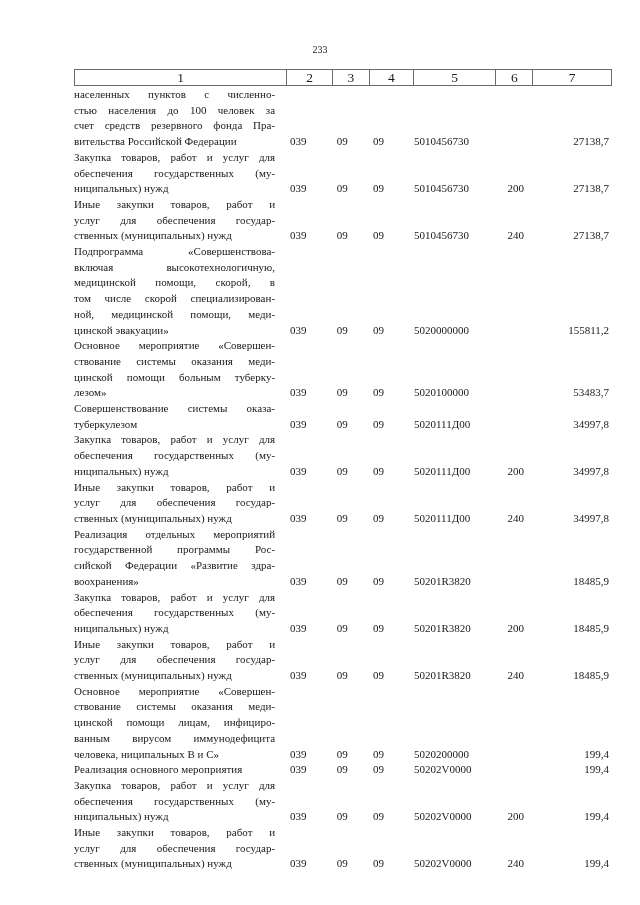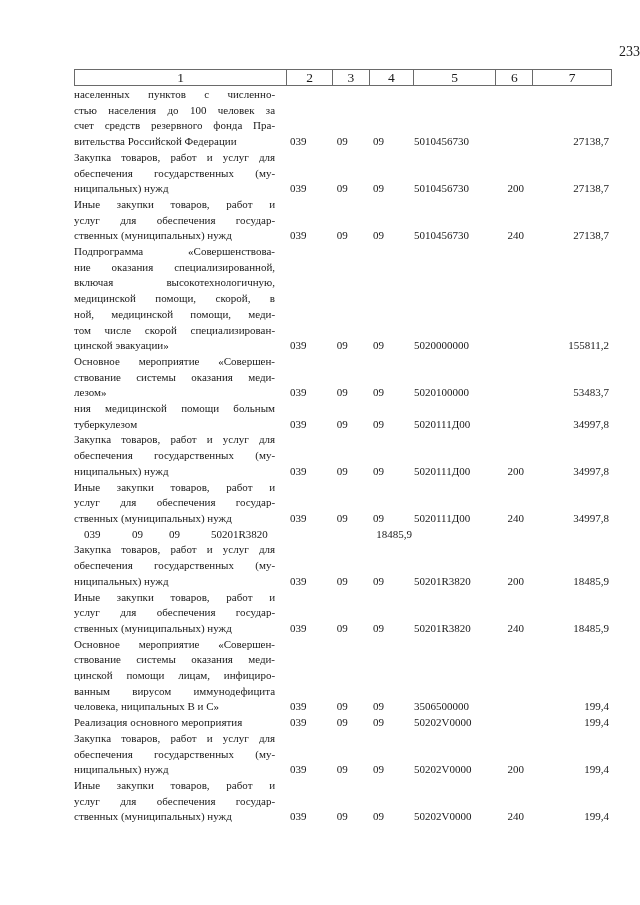--- a/index.html
+++ b/index.html
@@ -1,19 +1,19 @@
 <!DOCTYPE html>
 <html><head>
 <meta charset="utf-8">
 <style>
   html, body { margin: 0; padding: 0; background: #ffffff; }
   body { width: 640px; height: 905px; position: relative; overflow: hidden;
          font-family: "Liberation Serif", "DejaVu Serif", serif; color: #1a1a1a; }
-  .page-number { position: absolute; top: 44px; left: 0; width: 640px; text-align: right;
-                 font-size: 14px; }
+  .page-number { position: absolute; top: 44px; left: 0; width: 640px; text-align: center;
+                 font-size: 10px; }
   .header-table { position: absolute; top: 69px; left: 74px; width: 538px; height: 17px;
                   border: 1px solid #6a6a6a; box-sizing: border-box; display: flex; }
   .hcell { box-sizing: border-box; border-right: 1px solid #6a6a6a; text-align: center;
            font-size: 13.5px; line-height: 15px; }
   .hcell:last-child { border-right: none; }
   .c1 { width: 213px; } .c2 { width: 46px; } .c3 { width: 37px; } .c4 { width: 44px; }
   .c5 { width: 83px; } .c6 { width: 37px; } .c7 { width: 78px; }
   .rows { position: absolute; top: 87px; left: 74px; width: 538px; }
   .row { display: flex; align-items: flex-end; font-size: 11px; line-height: 15.7px; }
   .row .d { width: 208px; text-align: justify; text-align-last: left; padding-right: 5px;
@@ -80,50 +80,50 @@
       <div class="n n2">039</div>
       <div class="n n3">09</div>
       <div class="n n4">09</div>
       <div class="n n5">5010456730</div>
       <div class="n n6">240</div>
       <div class="n n7">27138,7</div>
     </div>
     <div class="row">
       <div class="d">
         <span class="line">Подпрограмма «Совершенствова-</span>
-        <span class="line">ние оказания специализированной,</span>
         <span class="line">включая высокотехнологичную,</span>
         <span class="line">медицинской помощи, скорой, в</span>
+        <span class="line">том числе скорой специализирован-</span>
         <span class="line">ной, медицинской помощи, меди-</span>
-        <span class="line">том числе скорой специализирован-</span>
         <span class="line last">цинской эвакуации»</span>
       </div>
       <div class="n n2">039</div>
       <div class="n n3">09</div>
       <div class="n n4">09</div>
       <div class="n n5">5020000000</div>
       <div class="n n6"></div>
       <div class="n n7">155811,2</div>
     </div>
     <div class="row">
       <div class="d">
         <span class="line">Основное мероприятие «Совершен-</span>
         <span class="line">ствование системы оказания меди-</span>
+        <span class="line">цинской помощи больным туберку-</span>
         <span class="line last">лезом»</span>
       </div>
       <div class="n n2">039</div>
       <div class="n n3">09</div>
       <div class="n n4">09</div>
       <div class="n n5">5020100000</div>
       <div class="n n6"></div>
       <div class="n n7">53483,7</div>
     </div>
     <div class="row">
       <div class="d">
-        <span class="line">ния медицинской помощи больным</span>
+        <span class="line">Совершенствование системы оказа-</span>
         <span class="line last">туберкулезом</span>
       </div>
       <div class="n n2">039</div>
       <div class="n n3">09</div>
       <div class="n n4">09</div>
       <div class="n n5">5020111Д00</div>
       <div class="n n6"></div>
       <div class="n n7">34997,8</div>
     </div>
     <div class="row">
@@ -146,20 +146,26 @@
         <span class="line last">ственных (муниципальных) нужд</span>
       </div>
       <div class="n n2">039</div>
       <div class="n n3">09</div>
       <div class="n n4">09</div>
       <div class="n n5">5020111Д00</div>
       <div class="n n6">240</div>
       <div class="n n7">34997,8</div>
     </div>
     <div class="row">
+      <div class="d">
+        <span class="line">Реализация отдельных мероприятий</span>
+        <span class="line">государственной программы Рос-</span>
+        <span class="line">сийской Федерации «Развитие здра-</span>
+        <span class="line last">воохранения»</span>
+      </div>
       <div class="n n2">039</div>
       <div class="n n3">09</div>
       <div class="n n4">09</div>
       <div class="n n5">50201R3820</div>
       <div class="n n6"></div>
       <div class="n n7">18485,9</div>
     </div>
     <div class="row">
       <div class="d">
         <span class="line">Закупка товаров, работ и услуг для</span>
@@ -190,21 +196,21 @@
       <div class="d">
         <span class="line">Основное мероприятие «Совершен-</span>
         <span class="line">ствование системы оказания меди-</span>
         <span class="line">цинской помощи лицам, инфициро-</span>
         <span class="line">ванным вирусом иммунодефицита</span>
         <span class="line last">человека, ниципальных В и С»</span>
       </div>
       <div class="n n2">039</div>
       <div class="n n3">09</div>
       <div class="n n4">09</div>
-      <div class="n n5">3506500000</div>
+      <div class="n n5">5020200000</div>
       <div class="n n6"></div>
       <div class="n n7">199,4</div>
     </div>
     <div class="row">
       <div class="d">
         <span class="line last">Реализация основного мероприятия</span>
       </div>
       <div class="n n2">039</div>
       <div class="n n3">09</div>
       <div class="n n4">09</div>

